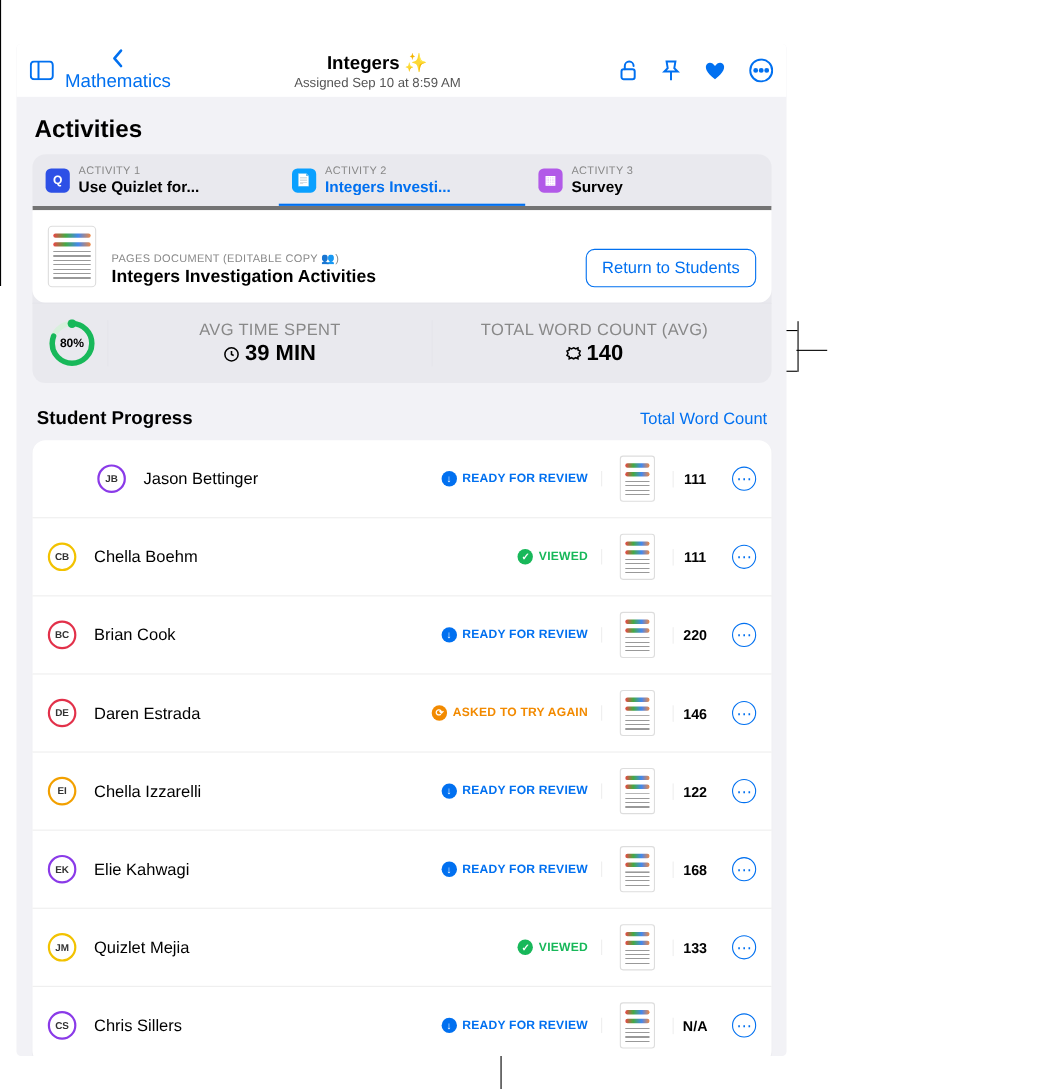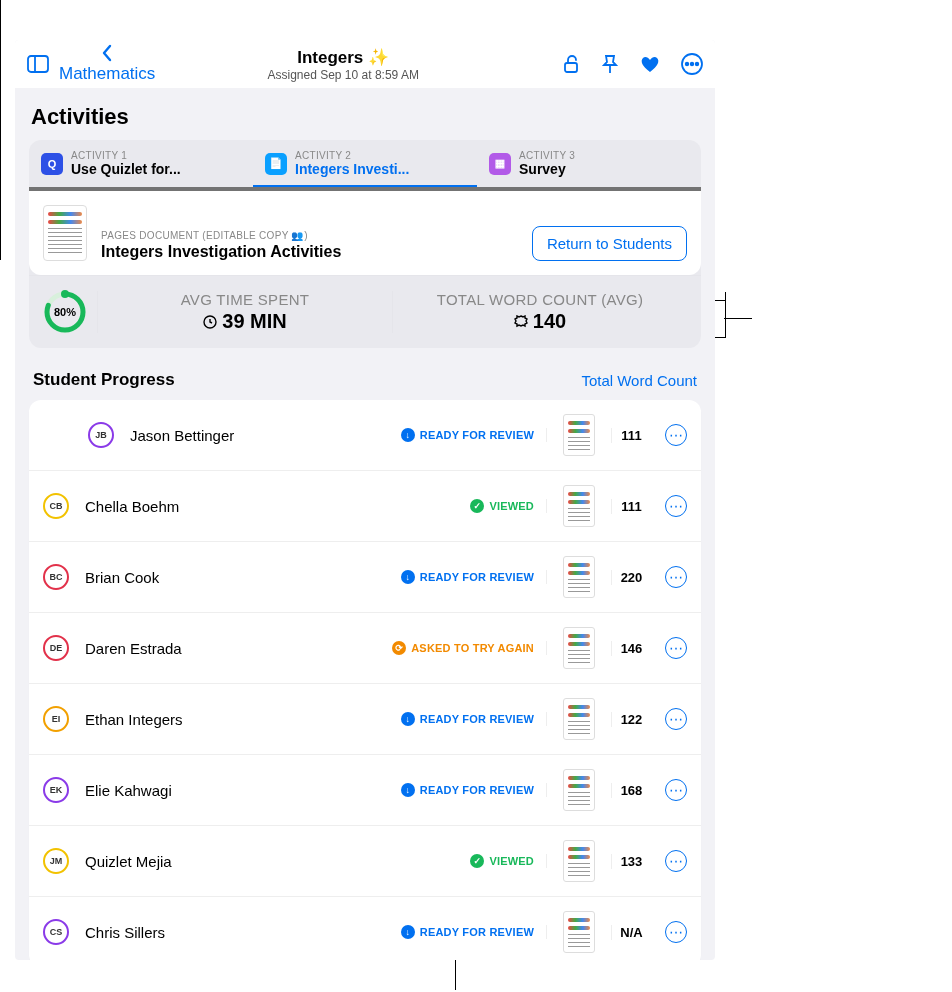--- a/index.html
+++ b/index.html
@@ -264,21 +264,21 @@
       <span>ASKED TO TRY AGAIN</span>
     </div>
     <div class="row-thumb thumb-fill">
             <div class="thumb-lines"></div>
           </div>
     <div class="row-count">146</div>
     <div class="row-more">⋯</div>
         </div>
         <div class="student-row">
     <div class="avatar" style="border-color:#f2a000; color:#333;">EI</div>
-    <div class="student-name">Ethan Integers</div>
+    <div class="student-name">Chella Izzarelli</div>
     <div class="status-badge" style="color:#0170f0">
       <span class="dot" style="background:#0170f0; color:#fff; font-size:9px;">↓</span>
       <span>READY FOR REVIEW</span>
     </div>
     <div class="row-thumb thumb-fill">
             <div class="thumb-lines"></div>
           </div>
     <div class="row-count">122</div>
     <div class="row-more">⋯</div>
         </div>

